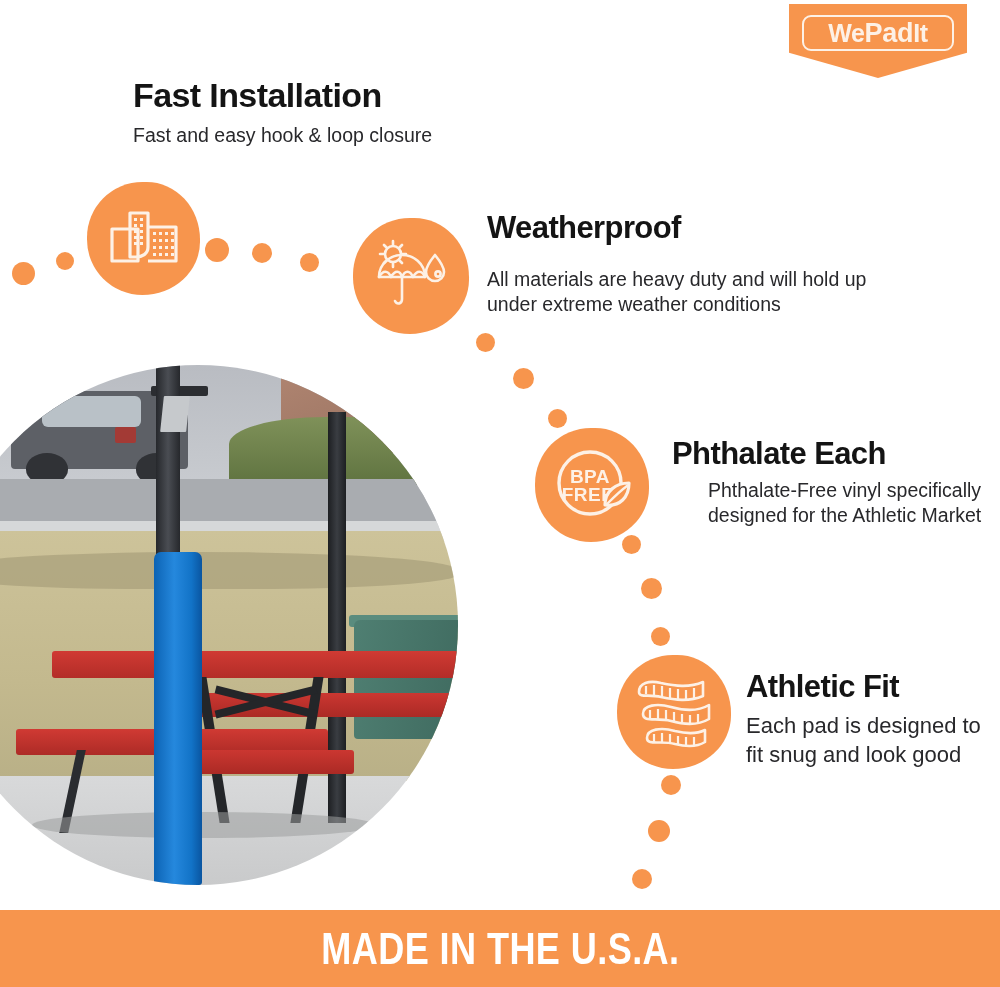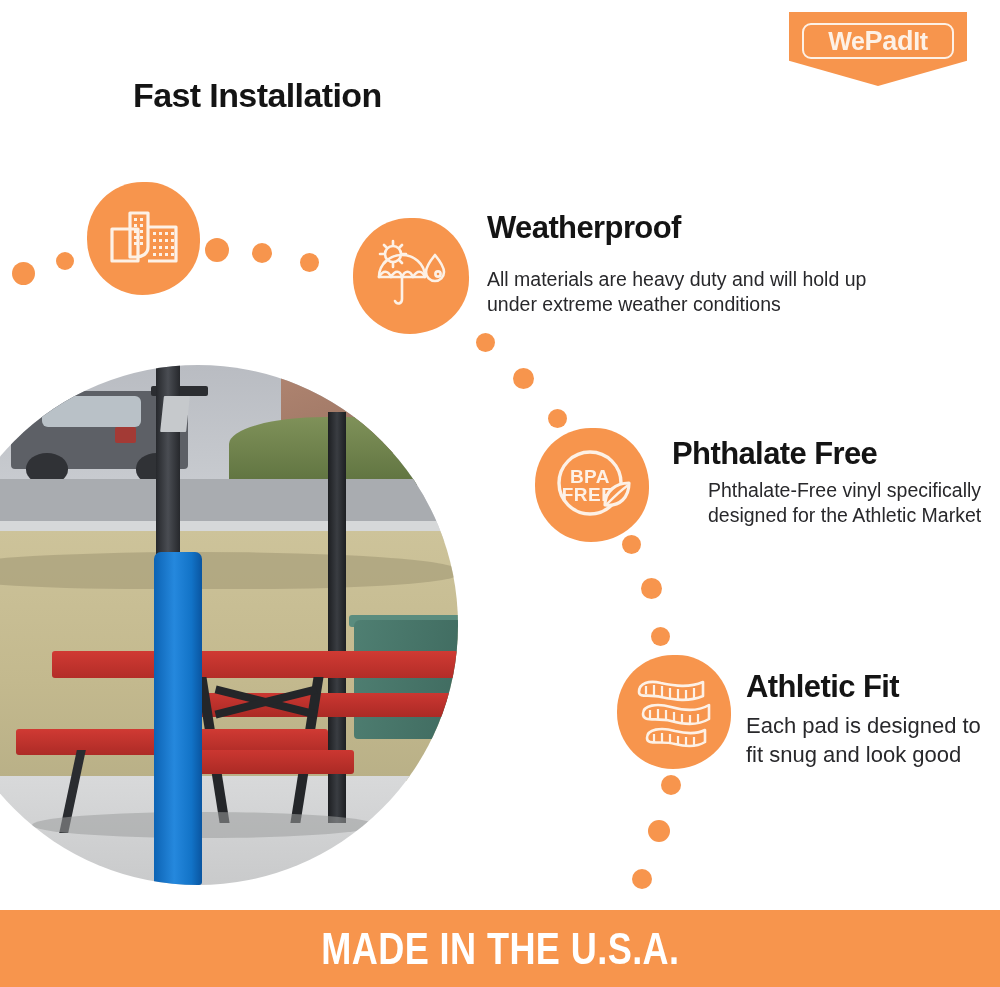--- a/index.html
+++ b/index.html
@@ -16,21 +16,21 @@
   #infographic {
     position: relative;
     width: 1000px;
     height: 987px;
     background: #ffffff;
   }
 
   
   .logo-wrap {
     position: absolute;
-    top: 12px;
+    top: 4px;
     left: 789px;
     width: 178px;
     height: 74px;
   }
   .logo-shape {
     position: absolute;
     inset: 0;
     background: #F7954D;
     -webkit-clip-path: polygon(0% 0%, 100% 0%, 100% 66%, 50% 100%, 0% 66%);
     clip-path: polygon(0% 0%, 100% 0%, 100% 66%, 50% 100%, 0% 66%);
@@ -210,20 +210,21 @@
 
   <div class="logo-wrap">
     <div class="logo-shape"></div>
     <div class="logo-inner">
       <span class="logo-text"><span class="logo-we">We</span><span class="logo-pad">Pad</span><span class="logo-it">It</span></span>
     </div>
   </div>
 
   <div id="block-install">
     <div class="feature-title">Fast Installation</div>
+    <div class="feature-desc">Fast and easy hook &amp; loop closure</div>
   </div>
 
   <div class="bubble" style="left:87px; top:182px; width:113px; height:113px;">
     <svg width="72" height="64" viewBox="0 0 72 64" fill="none" stroke="#FDF1E6" stroke-width="3.2" stroke-linejoin="round">
 
       <path d="M4 22 H30 V54 H4 Z"></path>
 
       <path d="M22 6 H40 V40 C40 47 34 50 28 50 H22 Z"></path>
 
       <path d="M40 20 H68 V54 H40"></path>
@@ -300,21 +301,21 @@
       <circle cx="40" cy="40" r="31" stroke="#FDF1E6" stroke-width="3.4" fill="none"></circle>
       <text x="40" y="40" text-anchor="middle" fill="#FDF1E6" font-family="Liberation Sans, sans-serif" font-size="19" font-weight="700" letter-spacing="0.5">BPA</text>
       <text x="38" y="58" text-anchor="middle" fill="#FDF1E6" font-family="Liberation Sans, sans-serif" font-size="19" font-weight="700" letter-spacing="0.5">FREE</text>
 
       <path d="M55 62 C55 48 66 40 79 40 C79 54 70 64 55 62 Z" fill="#F7954D" stroke="#FDF1E6" stroke-width="3.2" stroke-linejoin="round"></path>
       <path d="M57 61 C63 55 70 48 77 43" stroke="#FDF1E6" stroke-width="2.4" stroke-linecap="round"></path>
     </svg>
   </div>
 
   <div id="block-phthalate">
-    <div class="feature-title">Phthalate Free</div>
+    <div class="feature-title">Phthalate Each</div>
     <div class="feature-desc">Phthalate-Free vinyl specifically designed for the Athletic Market</div>
   </div>
 
   <div class="dot" style="left:622px; top:535px; width:19px; height:19px;"></div>
   <div class="dot" style="left:641px; top:578px; width:21px; height:21px;"></div>
   <div class="dot" style="left:651px; top:627px; width:19px; height:19px;"></div>
 
   <div class="bubble" style="left:617px; top:655px; width:114px; height:114px;">
     <svg width="82" height="80" viewBox="0 0 82 80" fill="none" stroke="#FDF1E6" stroke-width="2.6" stroke-linejoin="round">
 

